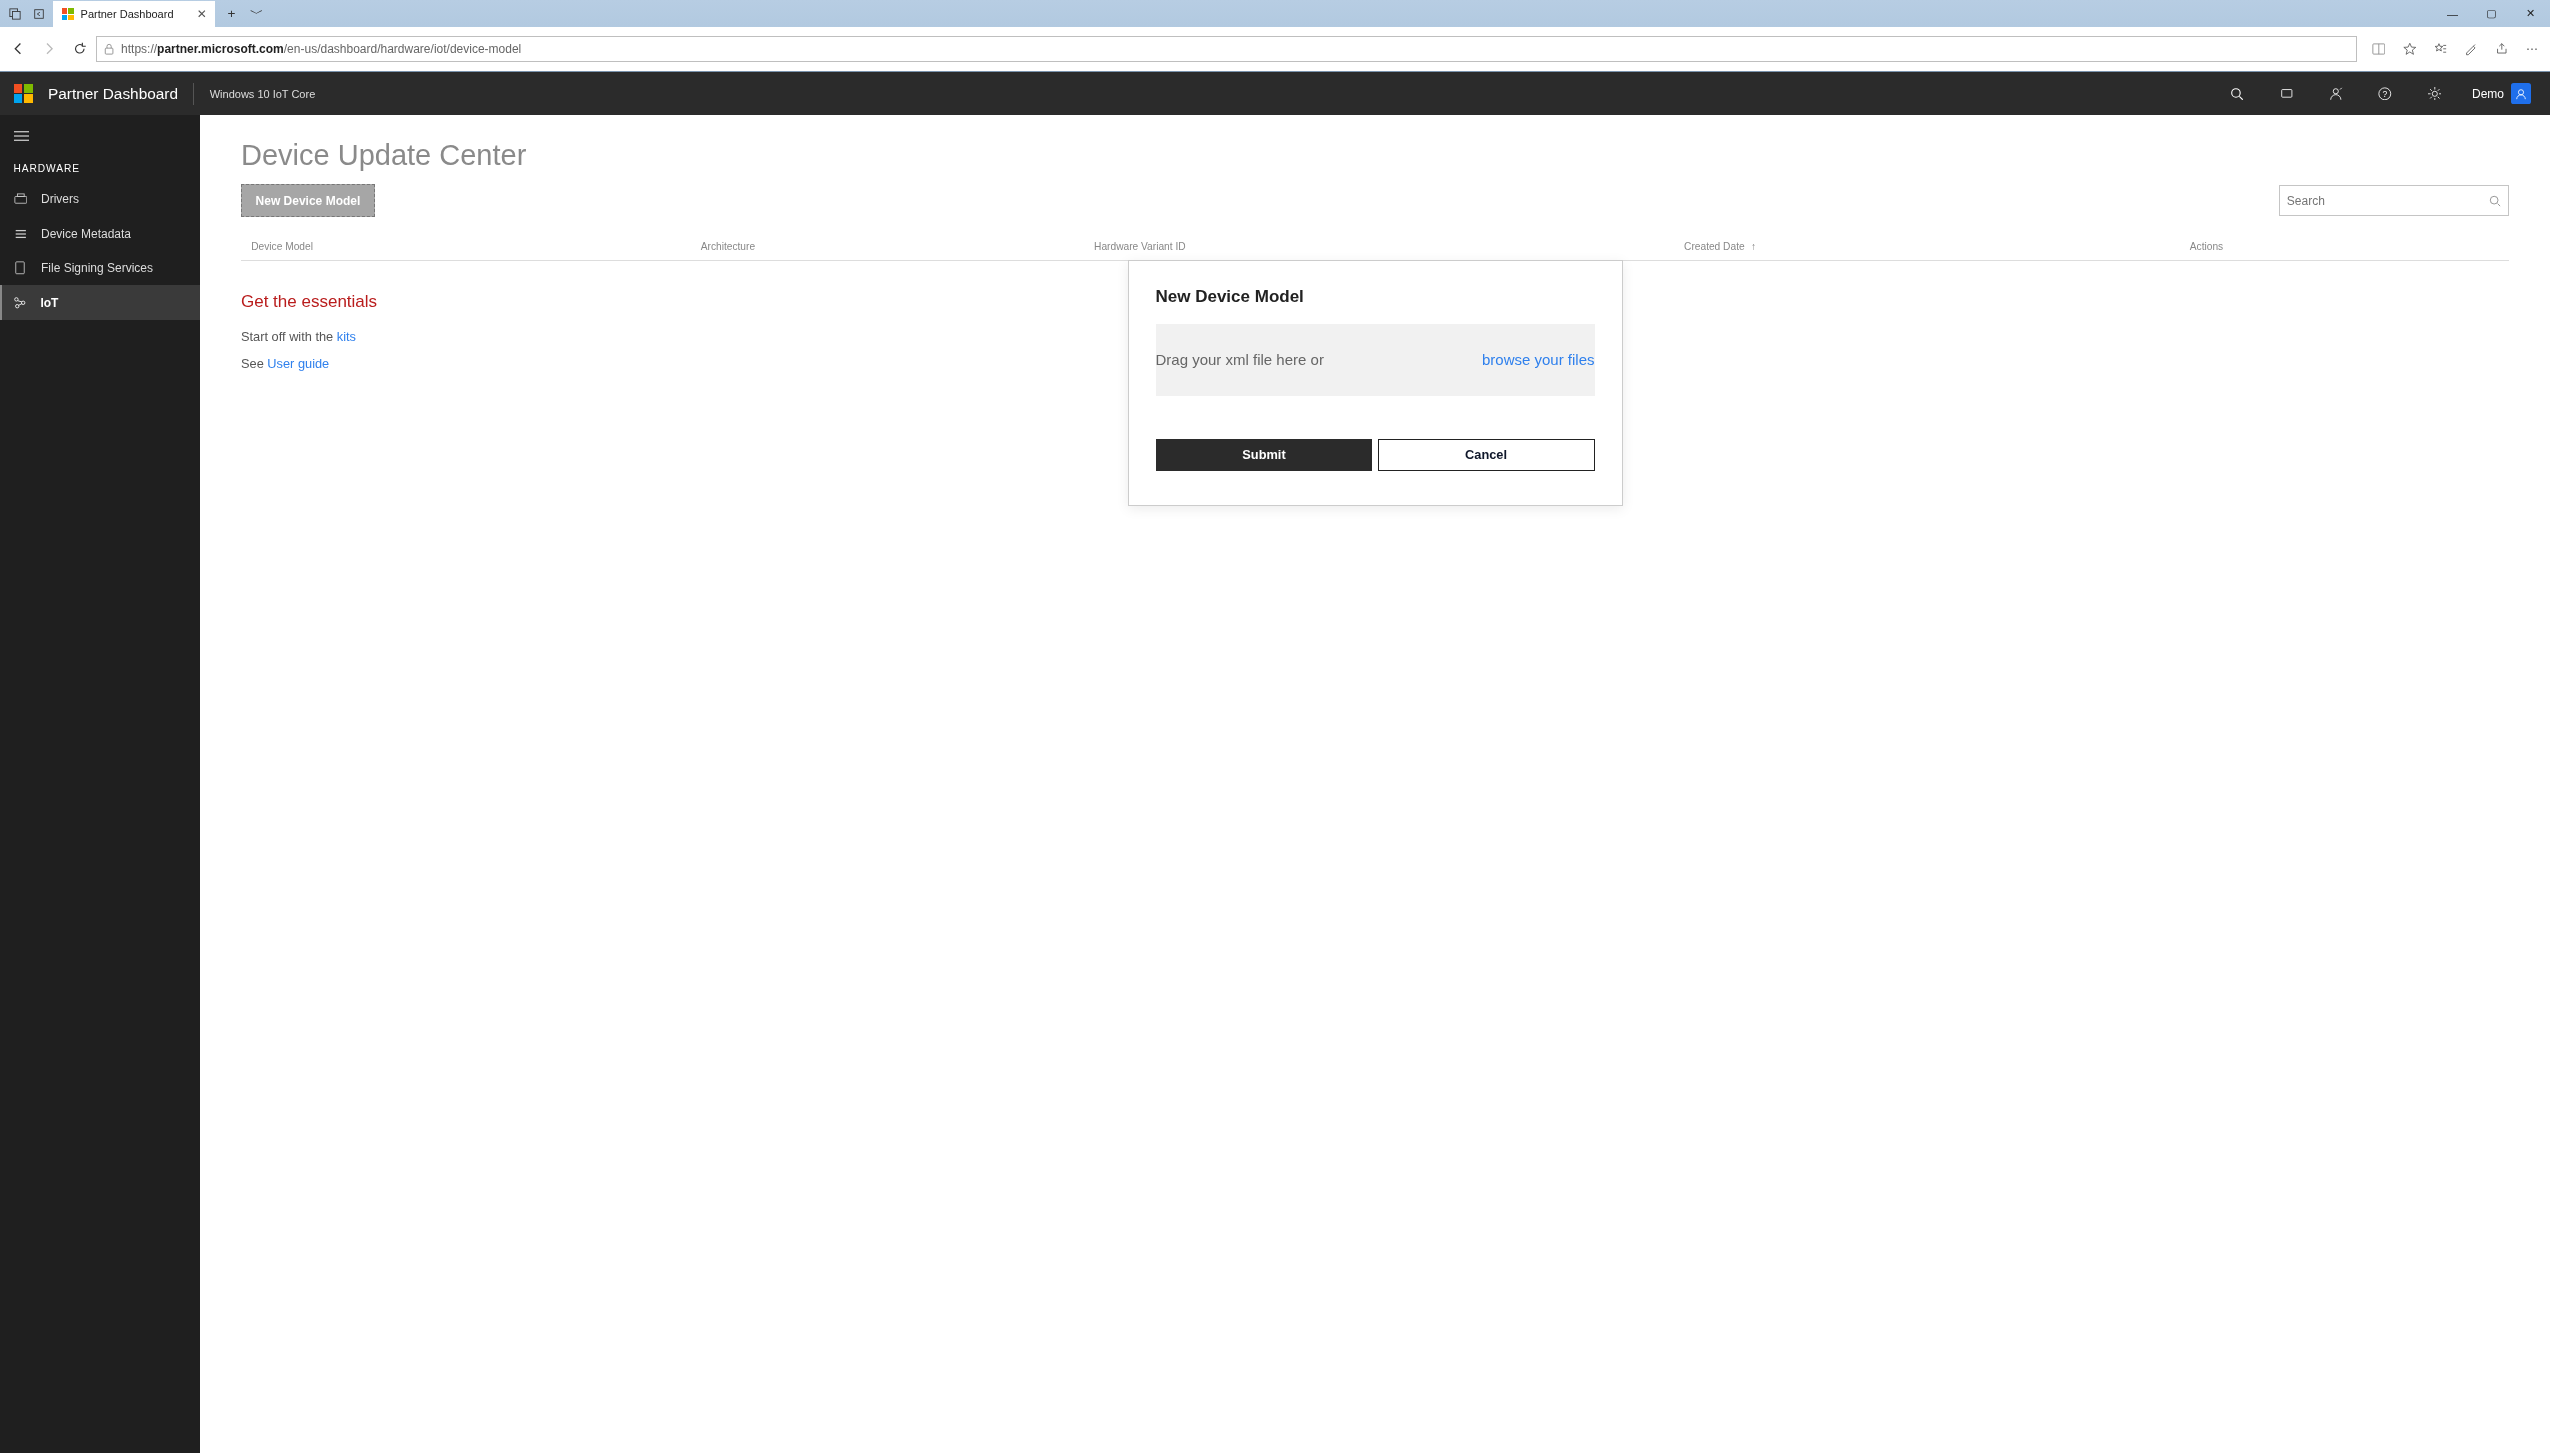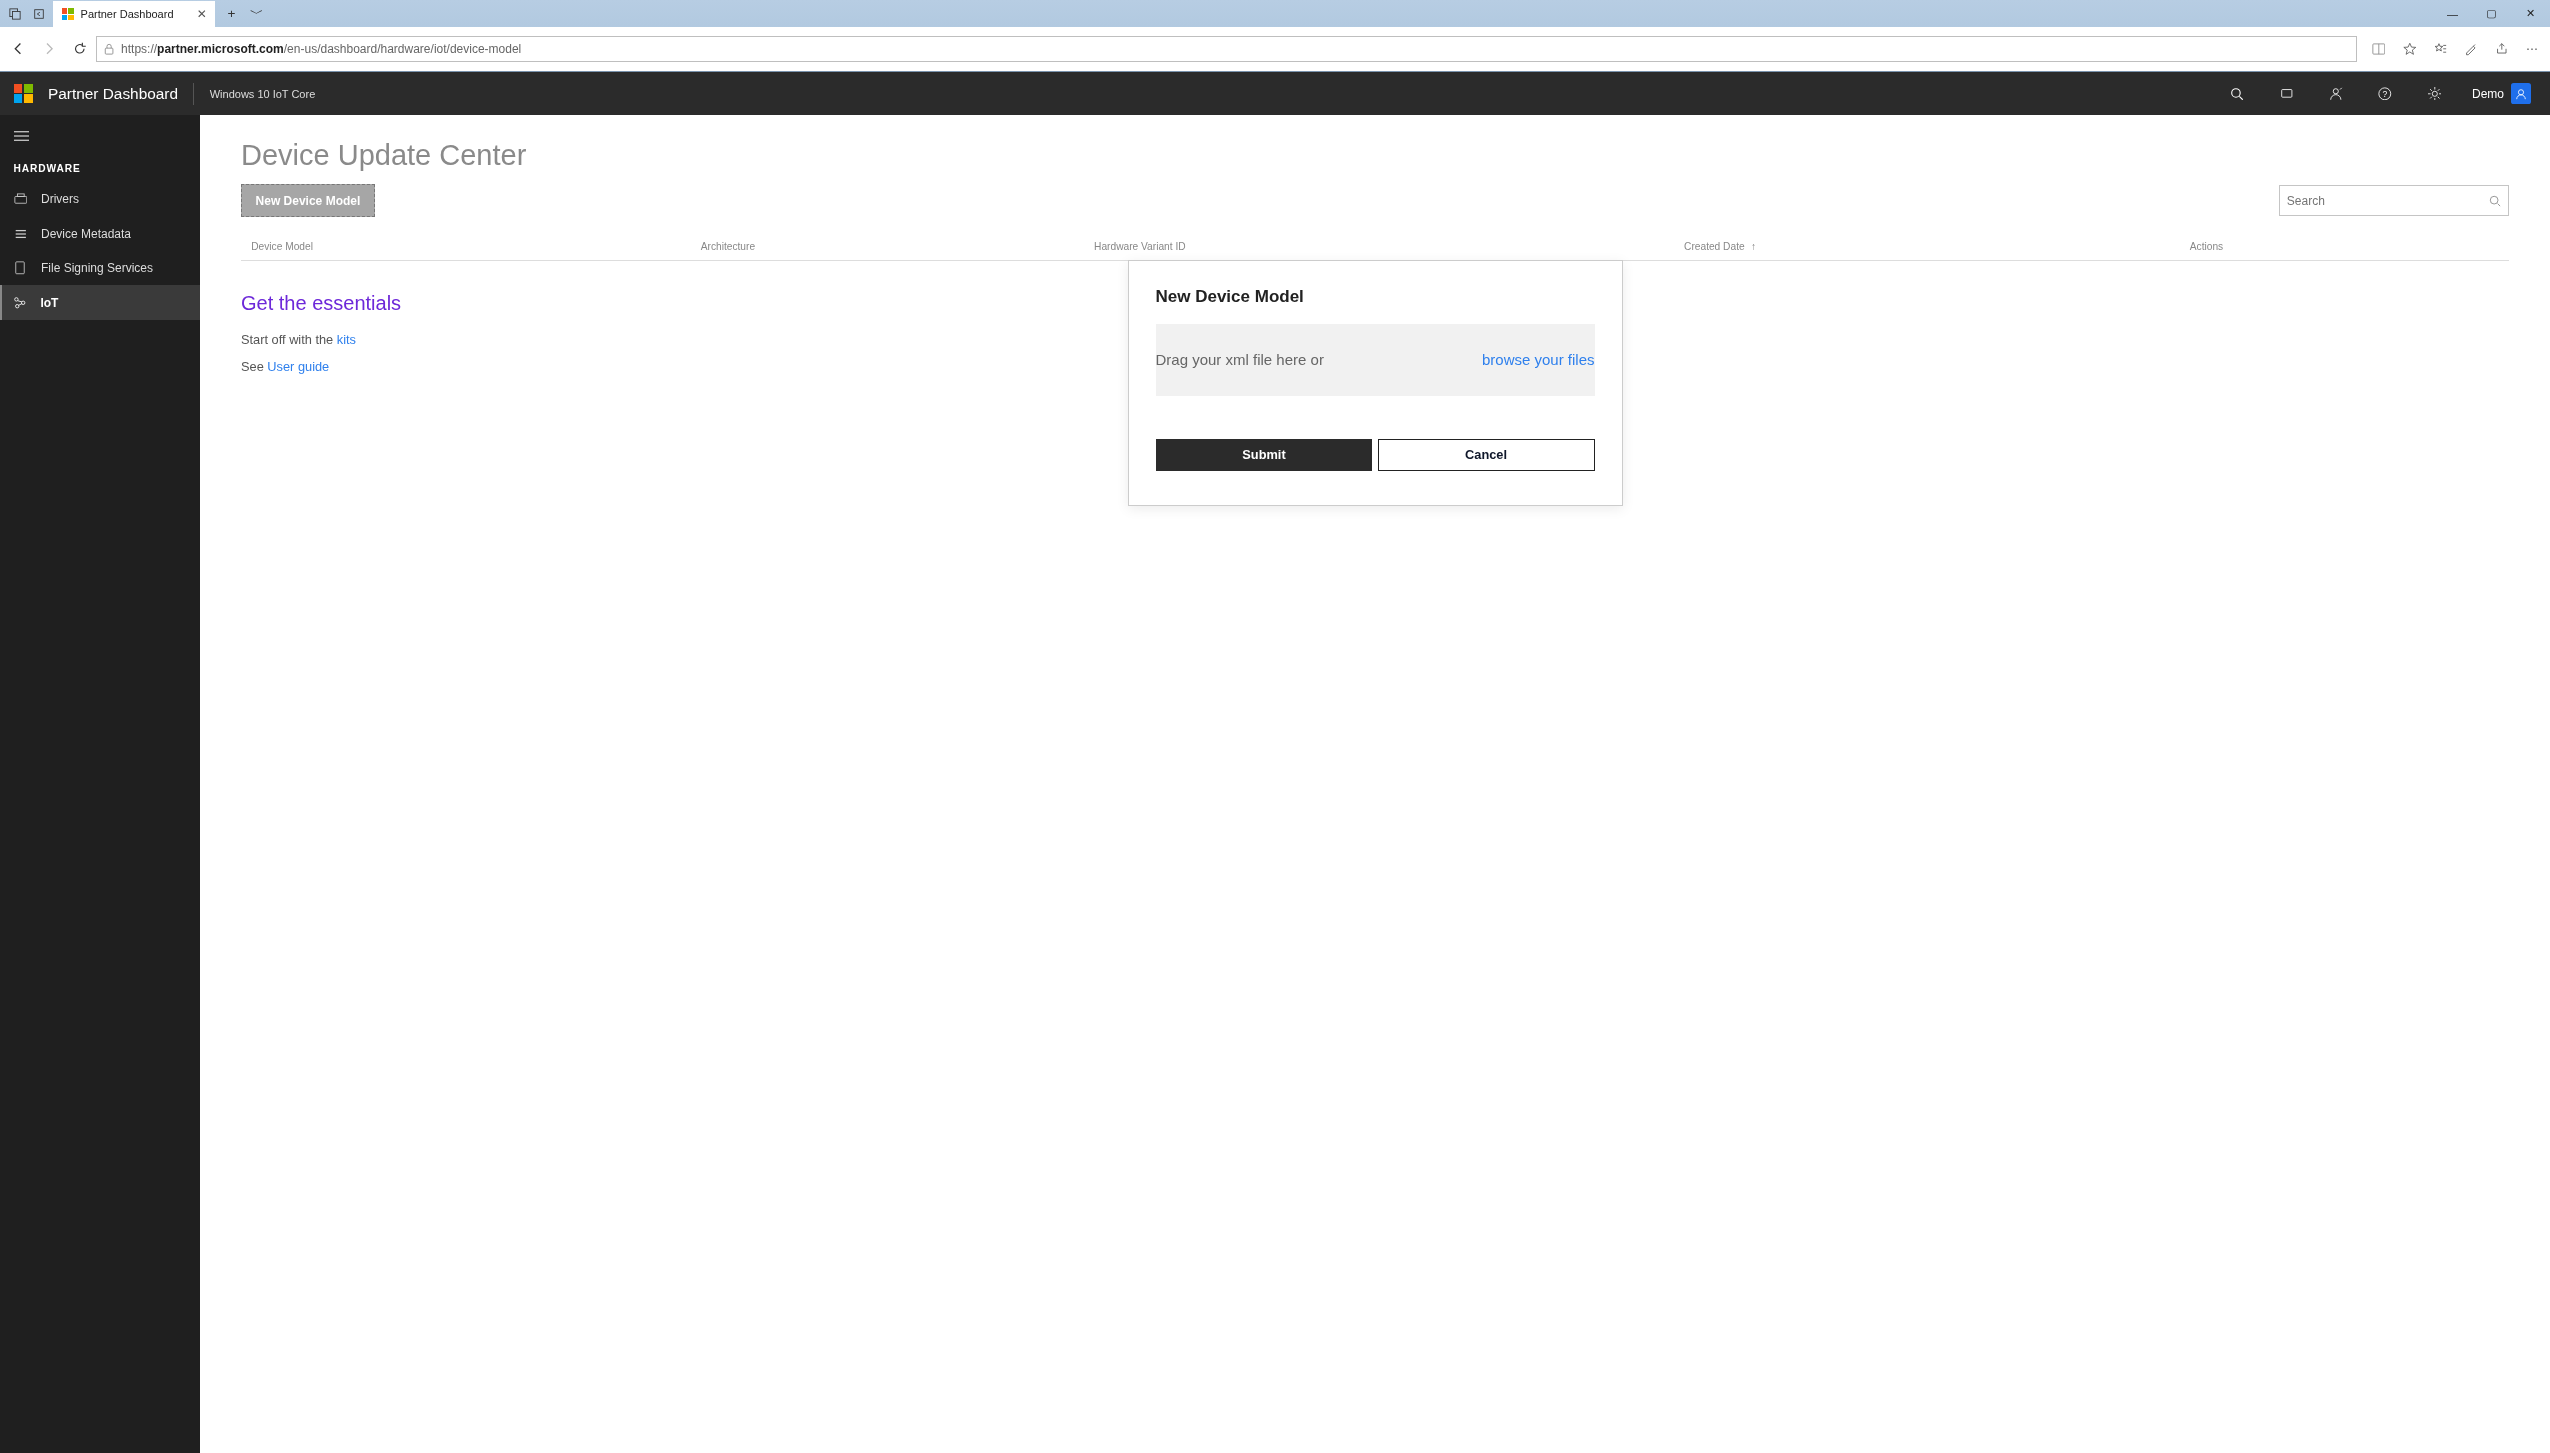--- a/index.html
+++ b/index.html
@@ -41,40 +41,40 @@
 .app-bar .subtitle { font-size: 11px; color: #ddd; }
 .app-bar .spacer { flex: 1; }
 .app-bar .act { width: 34px; height: 34px; display: flex; align-items: center; justify-content: center; cursor: pointer; }
 .app-bar .user { display: flex; align-items: center; gap: 6.8px; padding: 0 5.1px; cursor: pointer; }
 .app-bar .avatar { width: 20.5px; height: 20.5px; background: #1f6feb; border-radius: 2.6px; display: flex; align-items: center; justify-content: center; font-size: 10.2px; }
 
 
 .app-body { flex: 1; display: flex; overflow: hidden; }
 .sidebar { width: 200px; background: #1f1f1f; color: #ccc; display: flex; flex-direction: column; padding-top: 6.8px; }
 .sidebar .hamburger { padding: 8.5px 13.6px; cursor: pointer; }
-.sidebar .section-title { padding: 12px 13.6px 8.5px; font-size: 10.2px; font-weight: 700; letter-spacing: 0.9px; color: #fff; }
+.sidebar .section-title { padding: 12px 13.6px 8.5px; font-size: 10.2px; font-weight: 400; letter-spacing: 0.9px; color: #fff; }
 .sidebar .item { display: flex; align-items: center; gap: 12px; padding: 10.2px 13.6px; cursor: pointer; font-size: 12px; color: #ddd; }
 .sidebar .item .icon { width: 15.4px; text-align: center; color: #ccc; }
 .sidebar .item.active { background: #3a3a3a; color: #fff; font-weight: 600; border-left: 2.6px solid #888; padding-left: 11px; }
 
 .main { flex: 1; background: #fff; padding: 24px 41px; overflow: auto; position: relative; }
 .main h1 { font-size: 29px; font-weight: 300; color: #8a8a8a; margin-bottom: 12px; }
 
 .toolbar { display: flex; align-items: center; gap: 10.2px; margin-bottom: 15.4px; }
 .btn-primary { background: #a6a6a6; color: #fff; border: 0.9px dashed #777; padding: 8.5px 13.6px; font-size: 12px; font-weight: 600; cursor: pointer; }
 .toolbar .spacer { flex: 1; }
 .search-box { display: flex; align-items: center; border: 0.9px solid #c5c5c5; height: 31px; width: 230px; padding: 0 6.8px; }
 .search-box input { flex: 1; border: none; outline: none; font-size: 12px; color: #a16207; }
 .search-box .search-icon { color: #888; }
 
 .table-header { display: grid; grid-template-columns: 1.6fr 1.4fr 2.1fr 1.8fr 1.1fr; padding: 8.5px 10.2px; border-bottom: 0.9px solid #ddd; color: #888; font-size: 10.2px; }
 .table-header .sort-arrow { margin-left: 3.4px; }
 
 .essentials { margin-top: 31px; display: grid; grid-template-columns: 1fr 1fr; column-gap: 51px; row-gap: 12px; }
-.essentials h2 { grid-column: 1 / -1; font-size: 20px; font-weight: 400; color: #6d28d9; margin-bottom: 5.1px; }
+.essentials h2 { grid-column: 1 / -1; font-size: 17px; font-weight: 400; color: #b91c1c; margin-bottom: 5.1px; }
 .essentials p { font-size: 12.8px; color: #555; }
 .essentials a { color: #2f80ed; text-decoration: none; }
 
 
 .modal-backdrop { position: absolute; inset: 0; display: flex; align-items: flex-start; justify-content: center; padding-top: 145px; pointer-events: none; }
 .modal { width: 495px; background: #fff; border: 0.9px solid #ccc; padding: 25.6px 27px 34px; pointer-events: auto; box-shadow: 0 3.4px 12px rgba(0,0,0,.08); }
 .modal h3 { font-size: 17px; font-weight: 600; color: #222; margin-bottom: 17px; }
 .dropzone { background: #f1f1f1; height: 72px; display: flex; align-items: center; justify-content: space-between; color: #666; font-size: 15px; margin-bottom: 43px; }
 .dropzone a { color: #2f80ed; text-decoration: none; margin-left: 3.4px; }
 .modal-btns { display: flex; gap: 5.1px; }

